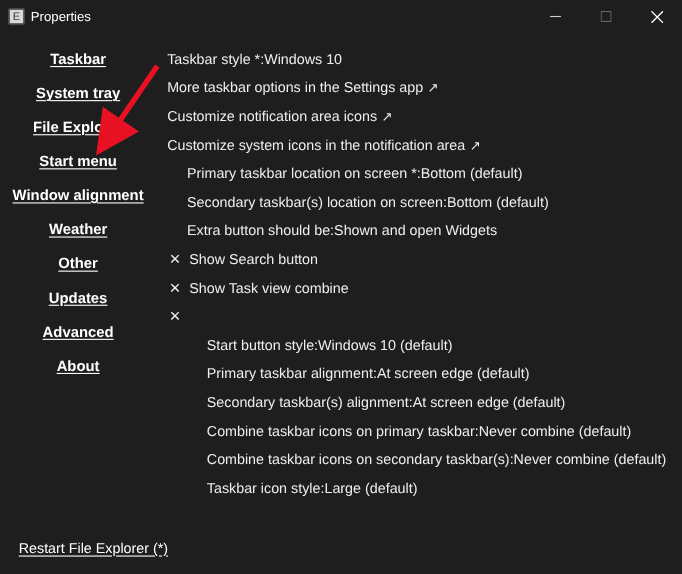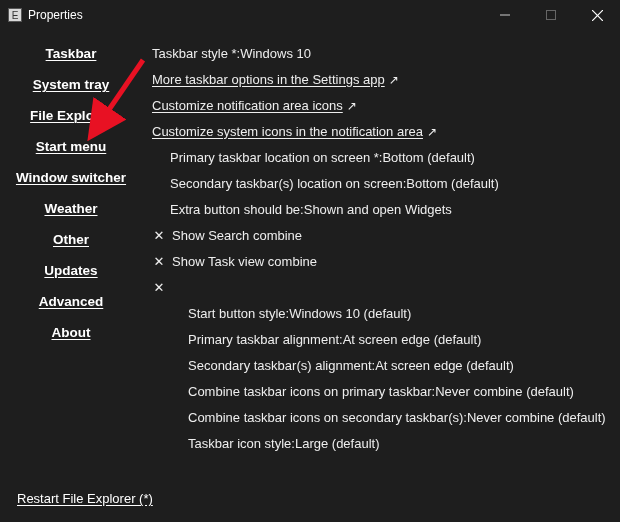--- a/index.html
+++ b/index.html
@@ -61,21 +61,21 @@
     padding-right: 10px;
     padding-top: 2px;
   }
   .row {
     display: flex;
     align-items: flex-end;
     padding: 5.5px 0;
     font-size: 13px;
     color: #eee;
   }
-  .row.link .rlabel { text-decoration: underline; text-underline-offset: 2px; }
+  .row.link .rlabel { text-underline-offset: 2px; }
   .ext-arrow { margin-left: 4px; font-size: 12px; }
   .indent1 { padding-left: 18px; }
   .indent2 { padding-left: 36px; }
   .close-glyph {
     width: 14px;
     margin-right: 6px;
     text-align: center;
   }
   .footer {
     position: absolute;
@@ -118,21 +118,21 @@
     </div>
   </div>
 </div>
 
 <div class="content">
   <div class="sidebar" id="sidebar">
       <div class="side-item">Taskbar</div>
       <div class="side-item">System tray</div>
       <div class="side-item">File Explorer</div>
       <div class="side-item">Start menu</div>
-      <div class="side-item">Window switcher</div>
+      <div class="side-item">Window alignment</div>
       <div class="side-item">Weather</div>
       <div class="side-item">Other</div>
       <div class="side-item">Updates</div>
       <div class="side-item">Advanced</div>
       <div class="side-item">About</div>
     </div>
   <div class="main" id="main">
       <div class="row"><span class="rlabel">Taskbar style *</span> : <span>Windows 10</span></div>
       <div class="row link">
         <span class="rlabel">More taskbar options in the Settings app</span>
@@ -144,21 +144,21 @@
       </div>
       <div class="row link">
         <span class="rlabel">Customize system icons in the notification area</span>
         <span class="ext-arrow">↗</span>
       </div>
       <div class="row indent1"><span>Primary taskbar location on screen *</span> : <span>Bottom (default)</span></div>
       <div class="row indent1"><span>Secondary taskbar(s) location on screen</span> : <span>Bottom (default)</span></div>
       <div class="row indent1"><span>Extra button should be</span> : <span>Shown and open Widgets</span></div>
       <div class="row">
         <span class="close-glyph">✕</span>
-        <span>Show Search combine</span>
+        <span>Show Search button</span>
       </div>
       <div class="row">
         <span class="close-glyph">✕</span>
         <span>Show Task view combine</span>
       </div>
       <div class="row">
         <span class="close-glyph">✕</span>
       </div>
       <div class="row indent2"><span>Start button style</span> : <span>Windows 10 (default)</span></div>
       <div class="row indent2"><span>Primary taskbar alignment</span> : <span>At screen edge (default)</span></div>

